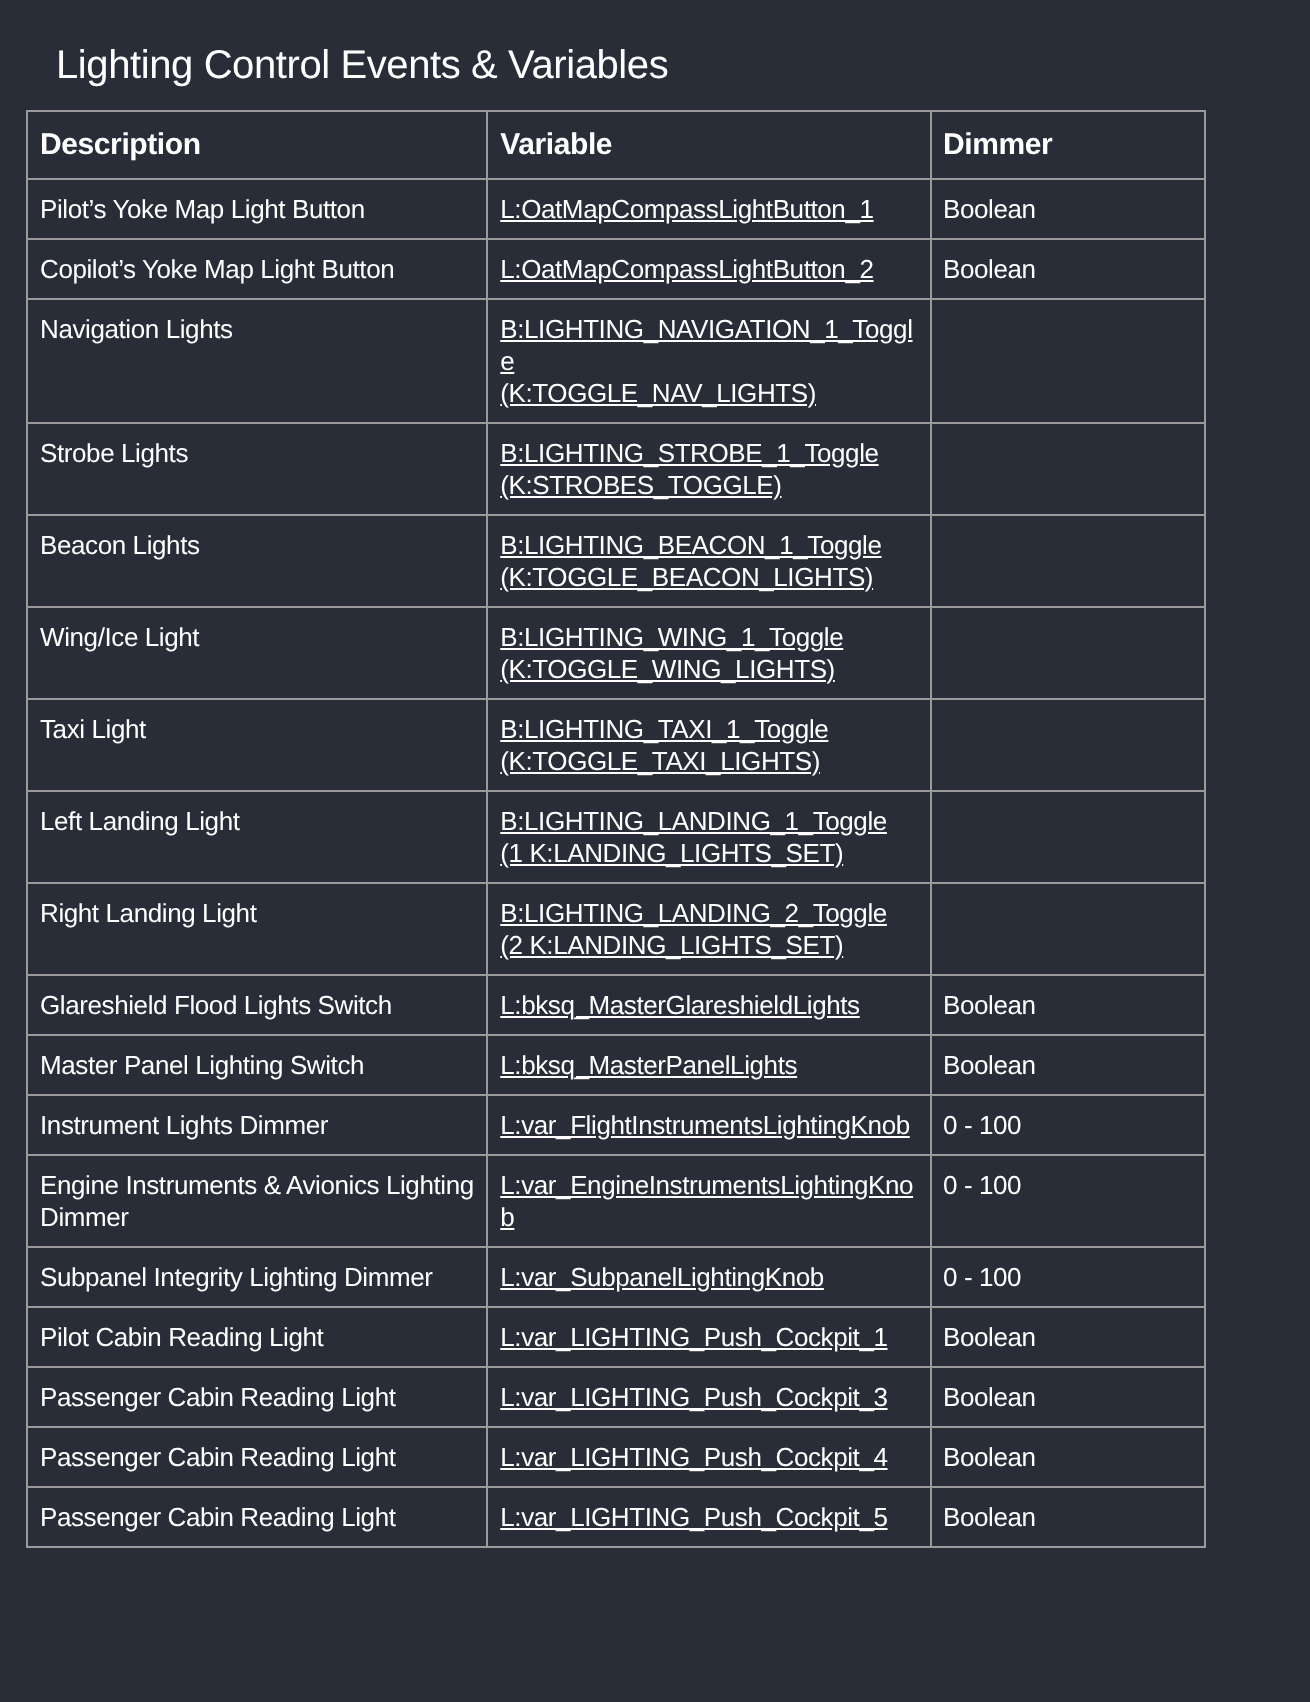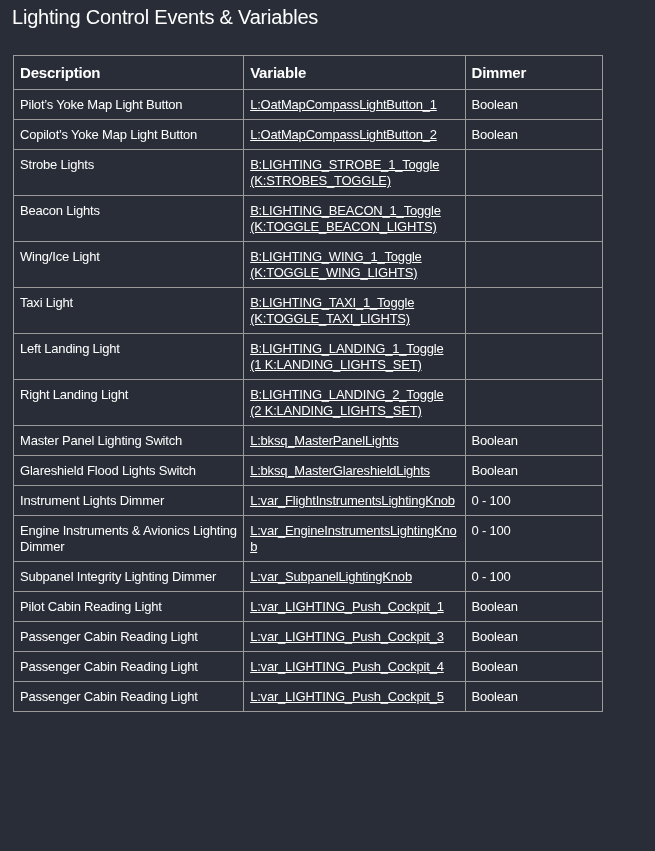--- a/index.html
+++ b/index.html
@@ -3,21 +3,21 @@
 <meta charset="utf-8">
 <style>
   html, body { margin: 0; padding: 0; }
   body {
     width: 655px; height: 851px; overflow: hidden;
     background: #292d37; color: #ffffff;
     font-family: "Liberation Sans", sans-serif;
   }
   .title {
     position: absolute; left: 12px; top: 6px;
-    font-size: 20px; font-weight: normal; margin: 0;
+    font-size: 20px; font-weight: normal; margin: 16px;
     color: #ffffff; letter-spacing: -0.2px;
   }
   table.data {
     position: absolute; left: 13px; top: 55px;
     width: 590px;
     border-collapse: collapse;
     font-size: 13px;
     letter-spacing: -0.2px;
   }
   table.data th, table.data td {
@@ -58,20 +58,25 @@
         <td>Pilot’s Yoke Map Light Button</td>
         <td class="var"><span>L:OatMapCompassLightButton_1</span></td>
         <td>Boolean</td>
       </tr>
       <tr>
         <td>Copilot’s Yoke Map Light Button</td>
         <td class="var"><span>L:OatMapCompassLightButton_2</span></td>
         <td>Boolean</td>
       </tr>
       <tr>
+        <td>Navigation Lights</td>
+        <td class="var"><span>B:LIGHTING_NAVIGATION_1_Toggle</span><br><span>(K:TOGGLE_NAV_LIGHTS)</span></td>
+        <td></td>
+      </tr>
+      <tr>
         <td>Strobe Lights</td>
         <td class="var"><span>B:LIGHTING_STROBE_1_Toggle</span><br><span>(K:STROBES_TOGGLE)</span></td>
         <td></td>
       </tr>
       <tr>
         <td>Beacon Lights</td>
         <td class="var"><span>B:LIGHTING_BEACON_1_Toggle</span><br><span>(K:TOGGLE_BEACON_LIGHTS)</span></td>
         <td></td>
       </tr>
       <tr>
@@ -88,27 +93,27 @@
         <td>Left Landing Light</td>
         <td class="var"><span>B:LIGHTING_LANDING_1_Toggle</span><br><span>(1 K:LANDING_LIGHTS_SET)</span></td>
         <td></td>
       </tr>
       <tr>
         <td>Right Landing Light</td>
         <td class="var"><span>B:LIGHTING_LANDING_2_Toggle</span><br><span>(2 K:LANDING_LIGHTS_SET)</span></td>
         <td></td>
       </tr>
       <tr>
-        <td>Master Panel Lighting Switch</td>
-        <td class="var"><span>L:bksq_MasterPanelLights</span></td>
+        <td>Glareshield Flood Lights Switch</td>
+        <td class="var"><span>L:bksq_MasterGlareshieldLights</span></td>
         <td>Boolean</td>
       </tr>
       <tr>
-        <td>Glareshield Flood Lights Switch</td>
-        <td class="var"><span>L:bksq_MasterGlareshieldLights</span></td>
+        <td>Master Panel Lighting Switch</td>
+        <td class="var"><span>L:bksq_MasterPanelLights</span></td>
         <td>Boolean</td>
       </tr>
       <tr>
         <td>Instrument Lights Dimmer</td>
         <td class="var"><span>L:var_FlightInstrumentsLightingKnob</span></td>
         <td>0 - 100</td>
       </tr>
       <tr>
         <td>Engine Instruments &amp; Avionics Lighting Dimmer</td>
         <td class="var"><span>L:var_EngineInstrumentsLightingKnob</span></td>

